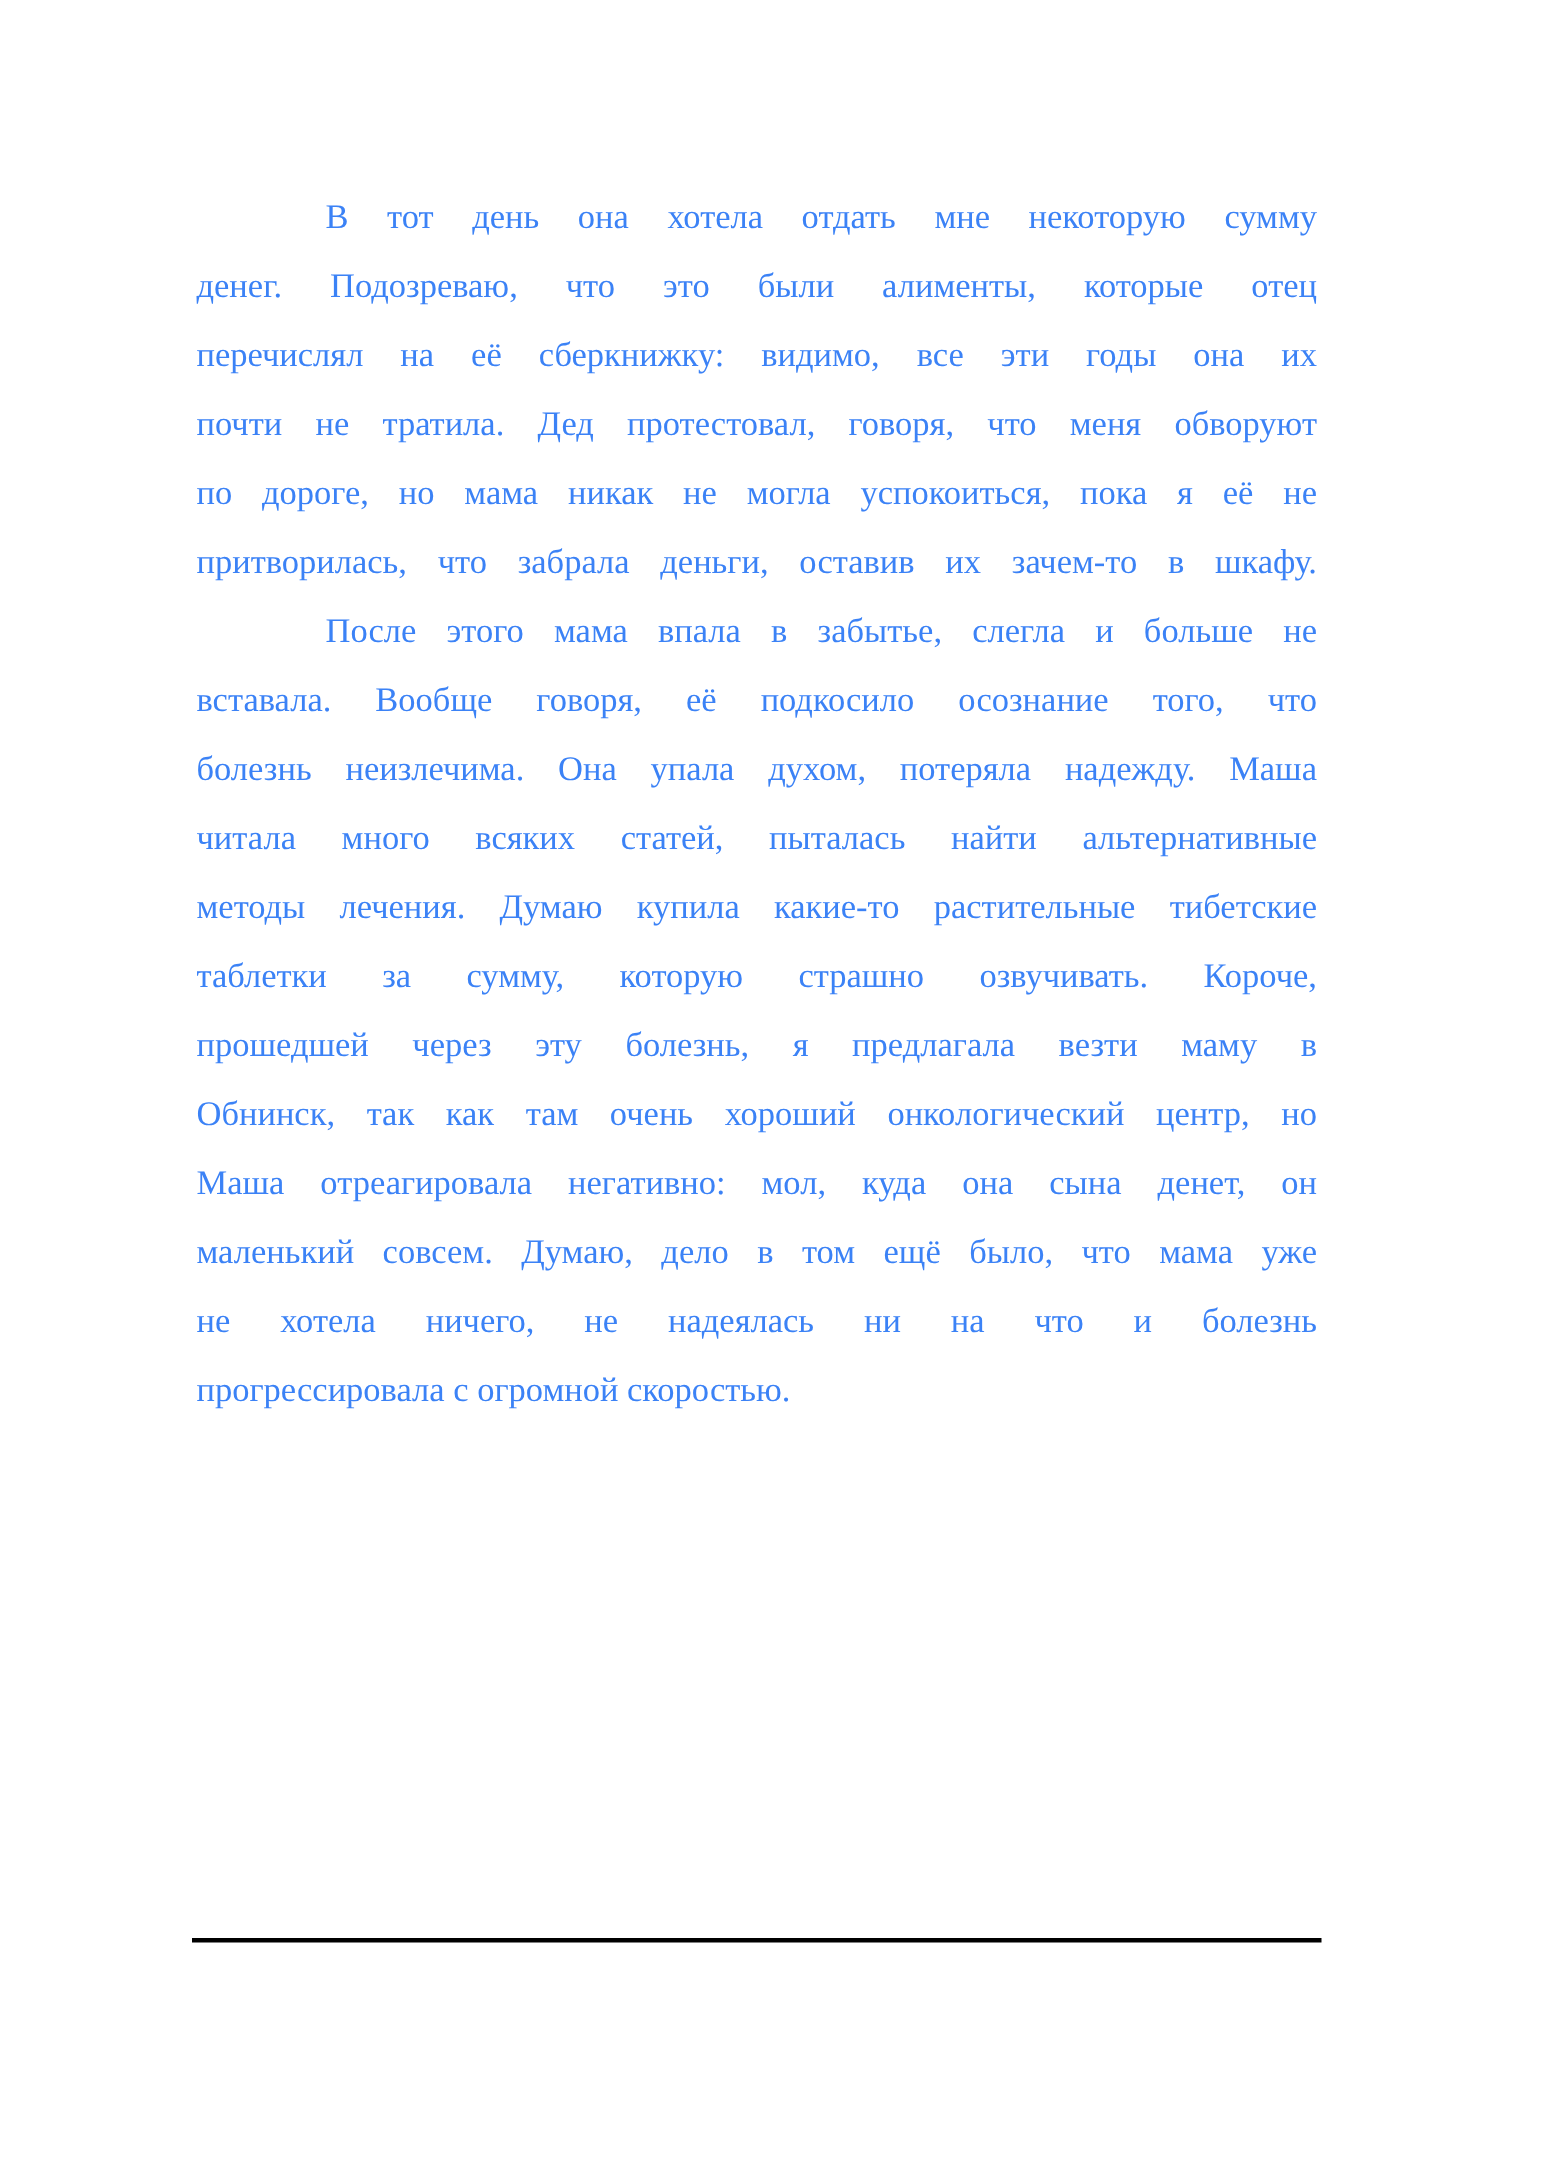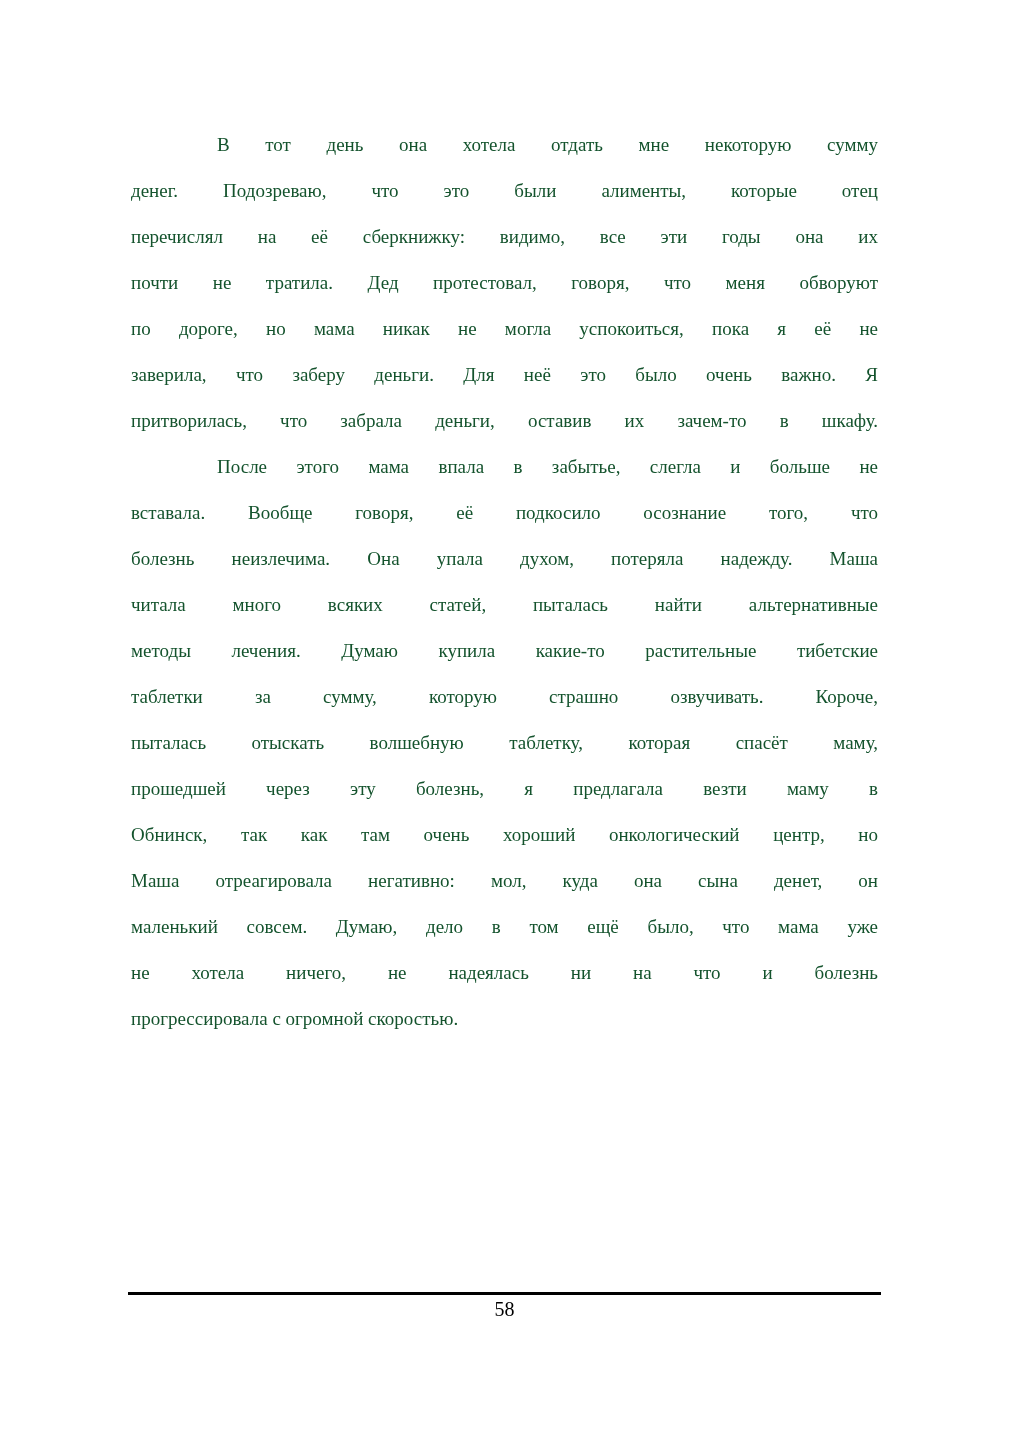--- a/index.html
+++ b/index.html
@@ -19,25 +19,25 @@
   .text-block {
     position: absolute;
     left: 131px;
     top: 122px;
     width: 747px;
   }
   .para {
     margin: 0;
   }
   .line {
-    font-size: 19px;
+    font-size: 23px;
     line-height: 46px;
     text-align: justify;
     text-align-last: justify;
-    color: #14532d;
+    color: #3b82f6;
   }
   .line.indent {
     padding-left: 86px;
   }
   .line.short {
     text-align: left;
     text-align-last: left;
   }
   .footer {
     position: absolute;
@@ -64,41 +64,38 @@
 <div class="page">
 
   <div class="text-block">
 
     <div class="para">
       <div class="line indent">В тот день она хотела отдать мне некоторую сумму</div>
       <div class="line">денег. Подозреваю, что это были алименты, которые отец</div>
       <div class="line">перечислял на её сберкнижку: видимо, все эти годы она их</div>
       <div class="line">почти не тратила. Дед протестовал, говоря, что меня обворуют</div>
       <div class="line">по дороге, но мама никак не могла успокоиться, пока я её не</div>
-      <div class="line">заверила, что заберу деньги. Для неё это было очень важно. Я</div>
       <div class="line">притворилась, что забрала деньги, оставив их зачем-то в шкафу.</div>
     </div>
 
 
     <div class="para">
       <div class="line indent">После этого мама впала в забытье, слегла и больше не</div>
       <div class="line">вставала. Вообще говоря, её подкосило осознание того, что</div>
       <div class="line">болезнь неизлечима. Она упала духом, потеряла надежду. Маша</div>
       <div class="line">читала много всяких статей, пыталась найти альтернативные</div>
       <div class="line">методы лечения. Думаю купила какие-то растительные тибетские</div>
       <div class="line">таблетки за сумму, которую страшно озвучивать. Короче,</div>
-      <div class="line">пыталась отыскать волшебную таблетку, которая спасёт маму,</div>
       <div class="line">прошедшей через эту болезнь, я предлагала везти маму в</div>
       <div class="line">Обнинск, так как там очень хороший онкологический центр, но</div>
       <div class="line">Маша отреагировала негативно: мол, куда она сына денет, он</div>
       <div class="line">маленький совсем. Думаю, дело в том ещё было, что мама уже</div>
       <div class="line">не хотела ничего, не надеялась ни на что и болезнь</div>
       <div class="line short">прогрессировала с огромной скоростью.</div>
     </div>
 
   </div>
 
   <div class="footer">
     <div class="footer-rule"></div>
-    <div class="page-number">58</div>
   </div>
 
 </div>
 
 </body></html>

